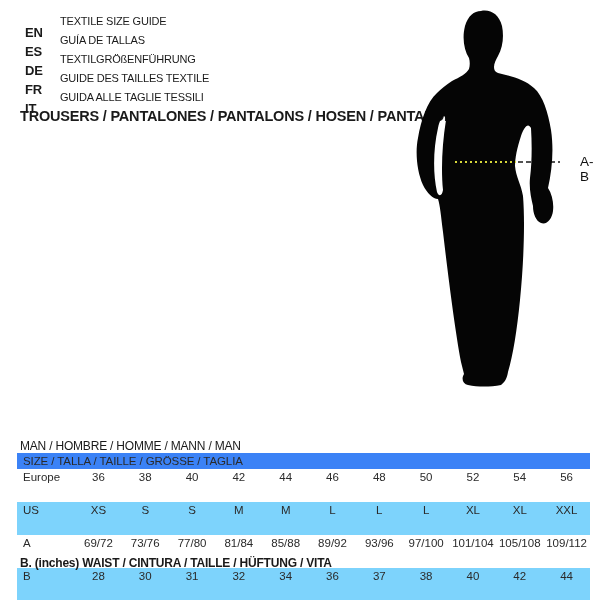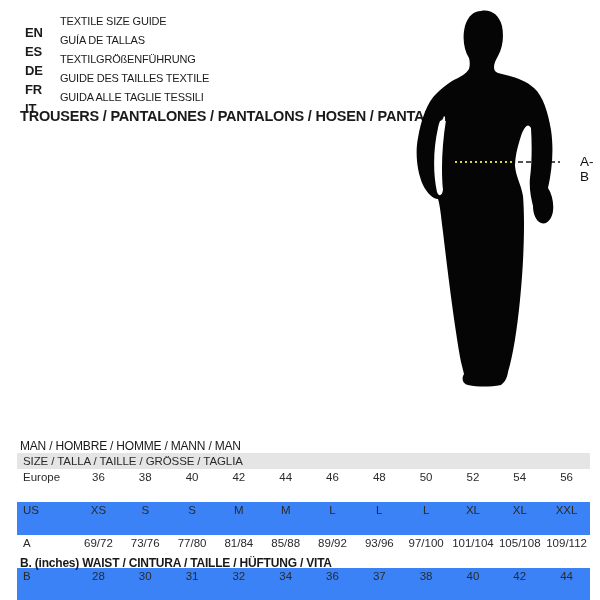--- a/index.html
+++ b/index.html
@@ -41,28 +41,28 @@
     position: absolute; left: 20px; top: 427px;
     font-size: 12px; font-weight: normal; letter-spacing: -0.2px; white-space: nowrap; margin-top: 12px;
   }
 
   
   .size-table {
     position: absolute; left: 17px; top: 453px; width: 573px;
     font-size: 11.5px; color: #2a2a2a;
   }
   .size-table-header {
-    background: #e5e5e5; height: 16px; line-height: 16px;
+    background: #3b82f6; height: 16px; line-height: 16px;
     padding-left: 6px; letter-spacing: -0.1px;
   }
   .trow {
     display: grid; grid-template-columns: 58px repeat(11, 1fr);
     height: 33px; line-height: 17px;
   }
-  .trow.alt { background: #3b82f6; }
+  .trow.alt { background: #7dd3fc; }
   .trow .rlabel { text-align: left; padding-left: 6px; }
   .trow .cell { text-align: center; }
 
   
   .footnotes { position: absolute; left: 20px; top: 554px; }
   .footnote {
     font-size: 12px; font-weight: bold; letter-spacing: -0.2px;
     height: 18px; line-height: 18px; white-space: nowrap;
   }
 </style>

